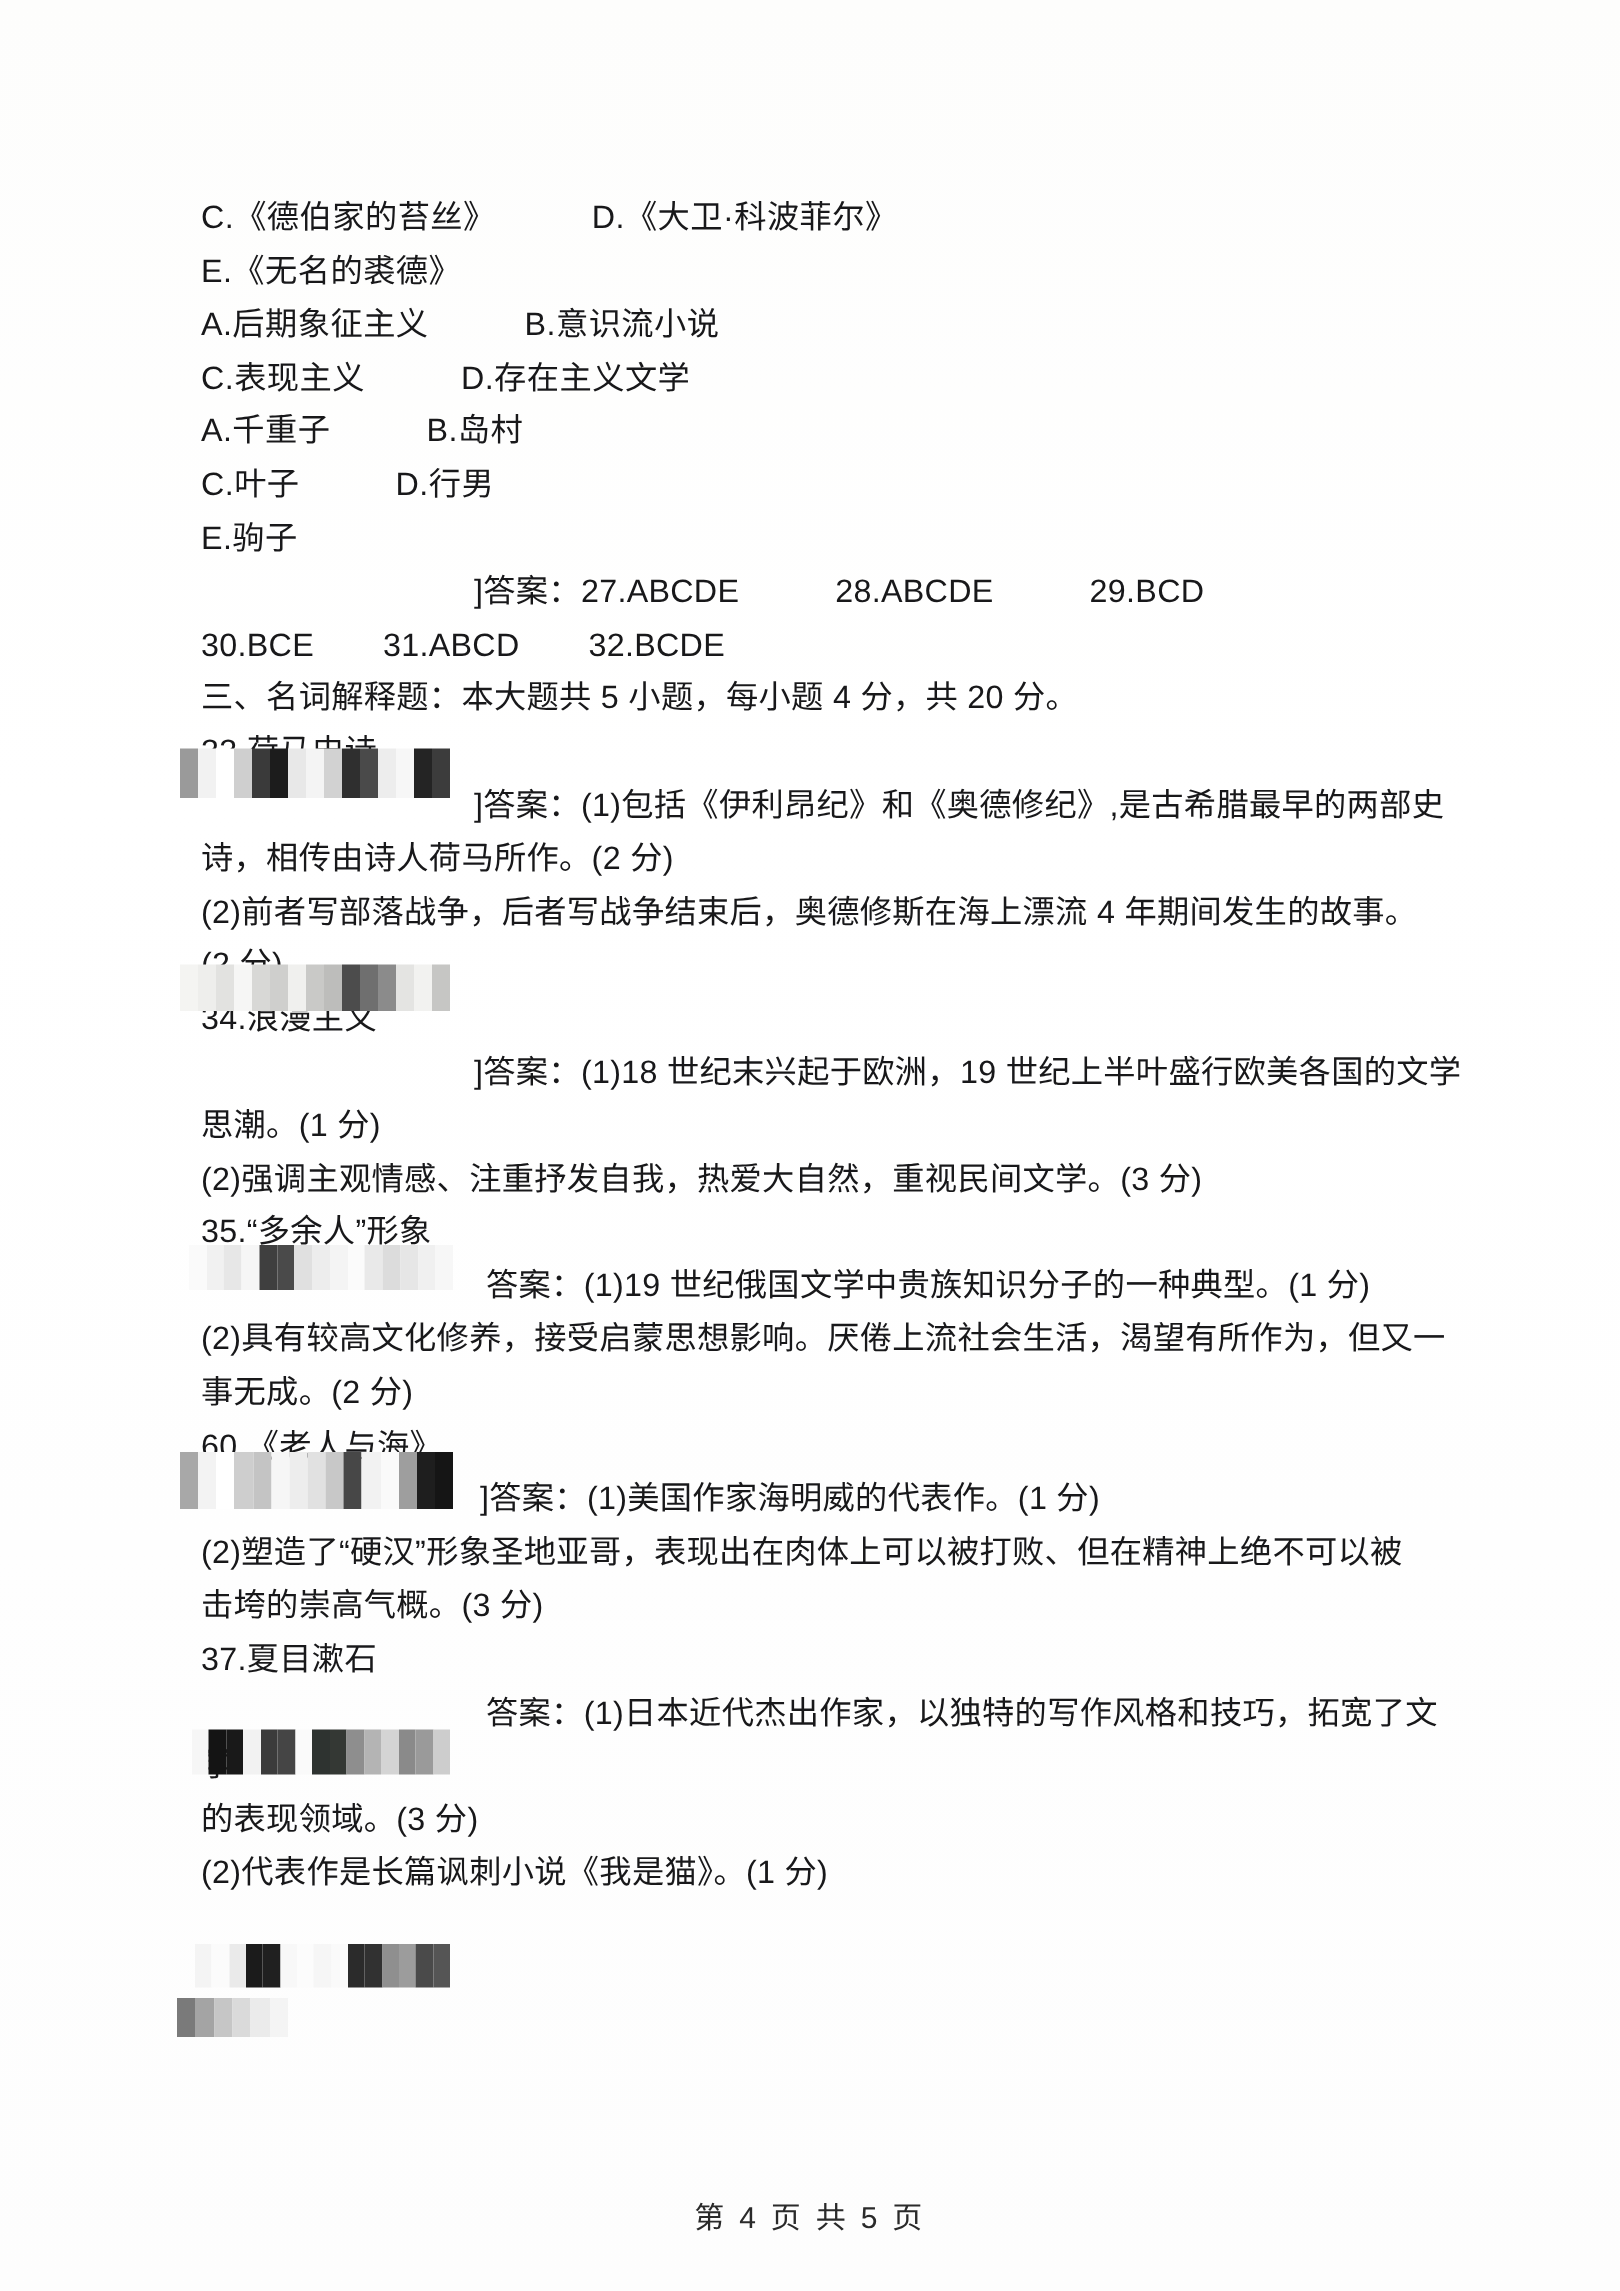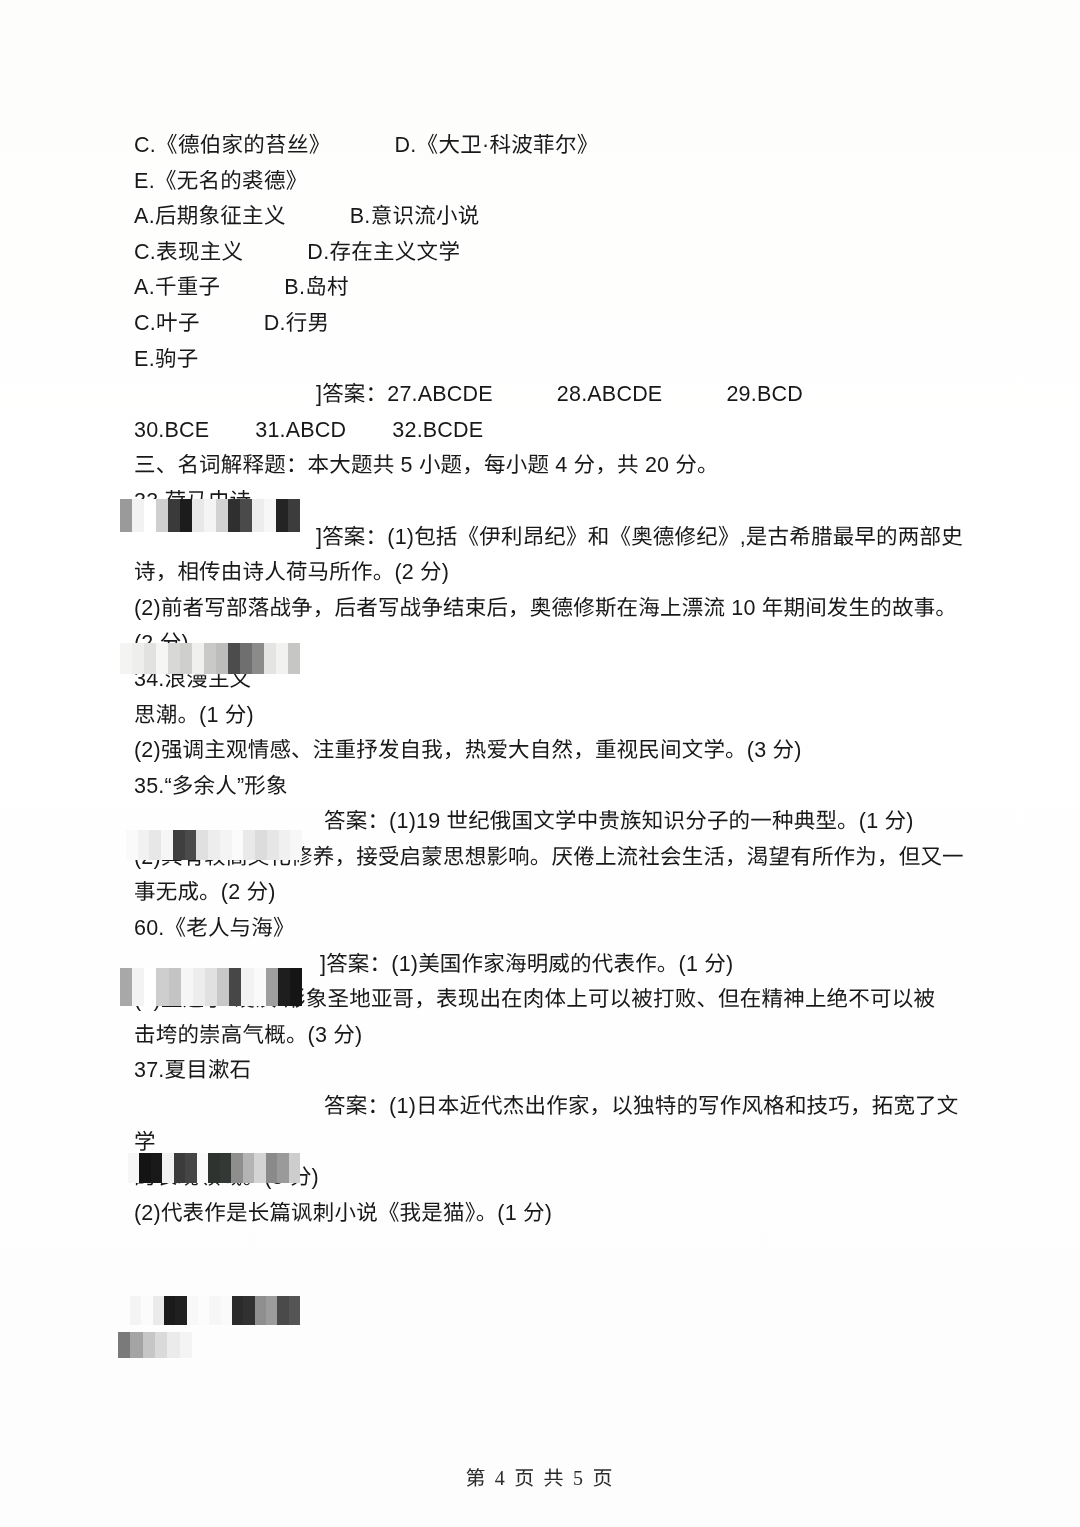--- a/index.html
+++ b/index.html
@@ -68,21 +68,20 @@
 
   .footer {
     position: absolute;
     left: 0;
     right: 0;
     top: 1462px;
     text-align: center;
     font-size: 20px;
     letter-spacing: 2.2px;
     color: #2a2a2a;
-    font-family: Liberation Serif, serif;
   }
 </style>
 </head>
 <body>
 
 <div class="page"></div>
 
 <div class="content">
 
   <div class="line opt"><span>C.《德伯家的苔丝》</span><span class="tab-gap"></span><span>D.《大卫·科波菲尔》</span></div>
@@ -104,24 +103,25 @@
 
   <div class="line"><span style="display:inline-block;width:182px"></span><span>]答案：</span><span>27.ABCDE</span><span class="tab-gap"></span><span>28.ABCDE</span><span class="tab-gap"></span><span>29.BCD</span></div>
 
   <div class="line"><span>30.BCE</span><span class="tab-gap sm"></span><span>31.ABCD</span><span class="tab-gap sm"></span><span>32.BCDE</span></div>
 
   <div class="line"><span>三、名词解释题：本大题共 5 小题，每小题 4 分，共 20 分。</span></div>
 
   <div class="line"><span>33.荷马史诗</span></div>
   <div class="line"><span style="display:inline-block;width:182px"></span><span>]答案：</span><span>(1)包括《伊利昂纪》和《奥德修纪》,是古希腊最早的两部史</span></div>
   <div class="line"><span>诗，相传由诗人荷马所作。(2 分)</span></div>
-  <div class="line"><span>(2)前者写部落战争，后者写战争结束后，奥德修斯在海上漂流 10 年期间发生的故事。</span></div>
+  <div class="line"><span>(2)前者写部落战争，后者写战争结束后，奥德修斯在海上漂流 4 年期间发生的故事。</span></div>
   <div class="line"><span>(2 分)</span></div>
 
   <div class="line"><span>34.浪漫主义</span></div>
+  <div class="line"><span style="display:inline-block;width:182px"></span><span>]答案：</span><span>(1)18 世纪末兴起于欧洲，19 世纪上半叶盛行欧美各国的文学</span></div>
   <div class="line"><span>思潮。(1 分)</span></div>
   <div class="line"><span>(2)强调主观情感、注重抒发自我，热爱大自然，重视民间文学。(3 分)</span></div>
 
   <div class="line"><span>35.“多余人”形象</span></div>
   <div class="line"><span style="display:inline-block;width:190px"></span><span>答案：</span><span>(1)19 世纪俄国文学中贵族知识分子的一种典型。(1 分)</span></div>
   <div class="line"><span>(2)具有较高文化修养，接受启蒙思想影响。厌倦上流社会生活，渴望有所作为，但又一</span></div>
   <div class="line"><span>事无成。(2 分)</span></div>
 
   <div class="line"><span>60.《老人与海》</span></div>
   <div class="line"><span style="display:inline-block;width:186px"></span><span>]答案：</span><span>(1)美国作家海明威的代表作。(1 分)</span></div>

